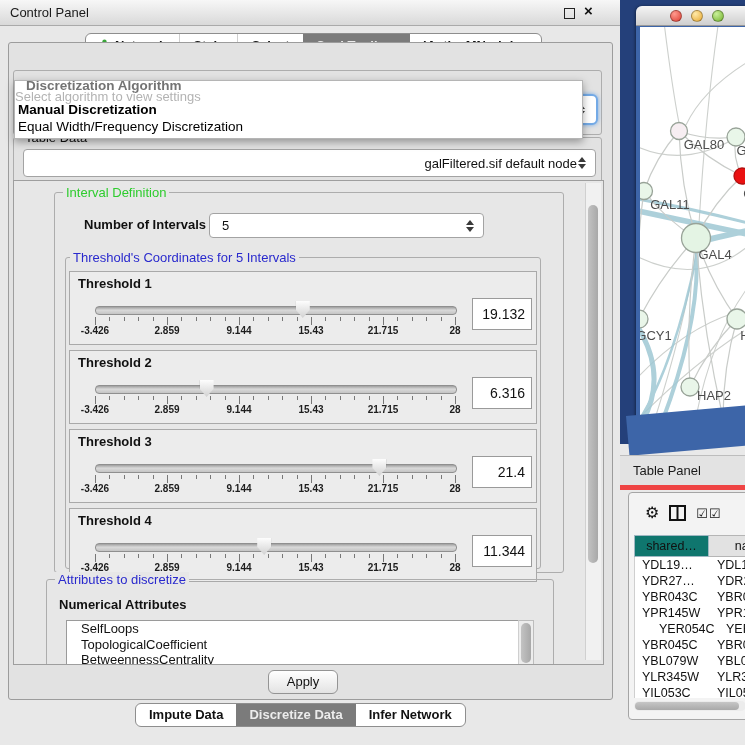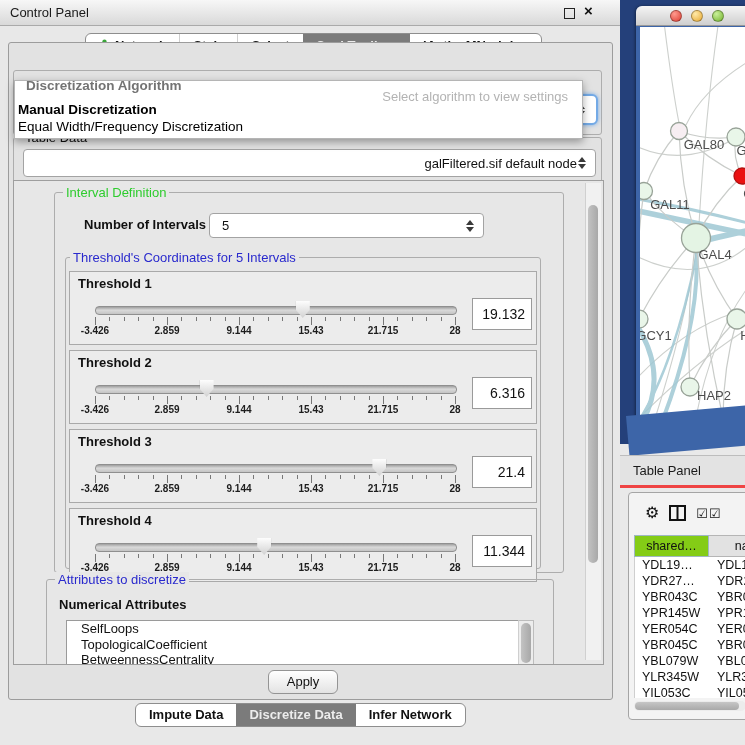--- a/index.html
+++ b/index.html
@@ -38,21 +38,21 @@
     display:flex;align-items:center;}
   .combo .val{padding-left:12px;font-size:13px;color:#111;flex:1;}
   .spin{width:9px;margin-right:9px;display:flex;flex-direction:column;gap:2px;align-items:center;}
   .spin .up{width:0;height:0;border-left:4px solid transparent;border-right:4px solid transparent;border-bottom:5px solid #3a3a3a;}
   .spin .dn{width:0;height:0;border-left:4px solid transparent;border-right:4px solid transparent;border-top:5px solid #3a3a3a;}
 
   
   #algo-popup{left:14px;top:80px;width:567px;height:57px;background:#fff;border:1px solid #b5b5b5;
     box-shadow:0 3px 8px rgba(0,0,0,.35);z-index:50;}
   #algo-ghost{position:absolute;left:11px;top:-3px;font-weight:bold;font-size:13.5px;color:#737373;}
-  #algo-placeholder{position:absolute;left:0;right:14px;top:8px;text-align:right;color:#b3b3b3;font-size:13px;}
+  #algo-placeholder{position:absolute;left:0;right:14px;top:8px;text-align:left;color:#b3b3b3;font-size:13px;}
   .popup-opt{position:absolute;left:3px;font-size:13.5px;color:#000;}
   #combo-fragment{left:572px;top:94px;width:22px;height:27px;background:#fff;border:2px solid #74aae6;
     border-radius:6px;box-shadow:0 0 4px #74aae6;z-index:10;display:flex;align-items:center;justify-content:center;}
 
   
   #inner-panel{left:13px;top:180px;width:589px;height:483px;background:#e7e7e7;
     border:1px solid #9e9e9e;overflow:hidden;}
   #inner-panel .grouplabel{background:#e7e7e7;}
   #inner-vsb{position:absolute;right:2px;top:2px;width:15px;height:477px;background:#f1f1f1;border-left:1px solid #d0d0d0;}
   .vthumb{position:absolute;left:2px;width:10px;border-radius:6px;background:linear-gradient(90deg,#c3c3c3,#a8a8a8);}
@@ -92,30 +92,30 @@
   .light{width:12px;height:12px;border-radius:50%;box-sizing:border-box;border:1px solid rgba(0,0,0,.3);}
   .l-red{background:radial-gradient(circle at 35% 30%,#ff9a8e,#dd3e33);}
   .l-yellow{background:radial-gradient(circle at 35% 30%,#ffe9a8,#e8a932);}
   .l-green{background:radial-gradient(circle at 35% 30%,#c9f09a,#74b32e);}
   #net-canvas{position:absolute;left:4px;top:21px;width:116px;height:395px;background:#fff;overflow:hidden;}
   #net-wedge{position:absolute;left:-10px;top:410px;width:150px;height:40px;background:#3d65a8;
     transform:rotate(-5deg);transform-origin:top left;}
   .nlabel{font-size:13px;fill:#4c4c4c;}
 
   #tp-header{position:absolute;left:0;top:455px;width:125px;height:29px;background:#e3e3e3;
-    border-top:1px solid #bdbdbd;border-bottom:3px solid #ef4444;}
+    border-top:1px solid #bdbdbd;border-bottom:5px solid #ef4444;}
   #tp-header .t{position:absolute;left:13px;top:7px;font-size:13px;color:#1a1a1a;}
   #tp-panel{position:absolute;left:8px;top:492px;width:130px;height:226px;background:#f3f3f3;
     border:1px solid #a5a5a5;border-radius:4px;}
   #tp-toolbar{position:absolute;left:0;top:0;width:100%;height:40px;display:flex;align-items:center;gap:10px;padding-left:16px;box-sizing:border-box;}
   #gear-ic{font-size:16px;color:#111;line-height:16px;}
   #checks-ic{font-size:13px;color:#111;letter-spacing:1px;}
   #tp-table{position:absolute;left:5px;top:42px;width:160px;}
   #tp-table .hrow{display:flex;height:22px;}
-  #tp-table .hcell{box-sizing:border-box;border:1px solid #9fb7c2;background:#84cc16;
+  #tp-table .hcell{box-sizing:border-box;border:1px solid #9fb7c2;background:#0f766e;
     font-size:12.5px;text-align:center;line-height:20px;}
   #tp-table .hcell.c2{background:#e2e2e2;border:1px solid #b5b5b5;border-left:none;}
   #tp-table .brow{display:flex;height:16px;background:#fff;}
   #tp-table .bcell{box-sizing:border-box;font-size:12.5px;line-height:16px;padding-left:7px;white-space:nowrap;overflow:hidden;}
   #tp-body{background:#fff;height:141px;overflow:hidden;border-left:1px solid #cfcfcf;}
   #tp-hsb{position:absolute;left:5px;top:208px;width:112px;height:10px;background:#ececec;border-radius:5px;}
   #tp-hsb .hthumb{position:absolute;left:1px;top:1px;width:104px;height:8px;border-radius:4px;background:linear-gradient(#c6c6c6,#a9a9a9);}
 
   .net-tab-icon{display:inline-block;width:11px;height:14px;}
 </style>
@@ -507,21 +507,21 @@
             </div>
             <div class="brow">
               <div class="bcell" style="width: 75px;">YBR043C</div>
               <div class="bcell" style="width: 84px;">YBR04</div>
             </div>
             <div class="brow">
               <div class="bcell" style="width: 75px;">YPR145W</div>
               <div class="bcell" style="width: 84px;">YPR14</div>
             </div>
             <div class="brow">
-              <div class="bcell" style="width: 75px;">YER054C</div>
+              <div class="bcell" style="width: 75px; margin-left: 17px;">YER054C</div>
               <div class="bcell" style="width: 84px;">YER05</div>
             </div>
             <div class="brow">
               <div class="bcell" style="width: 75px;">YBR045C</div>
               <div class="bcell" style="width: 84px;">YBR04</div>
             </div>
             <div class="brow">
               <div class="bcell" style="width: 75px;">YBL079W</div>
               <div class="bcell" style="width: 84px;">YBL07</div>
             </div>

